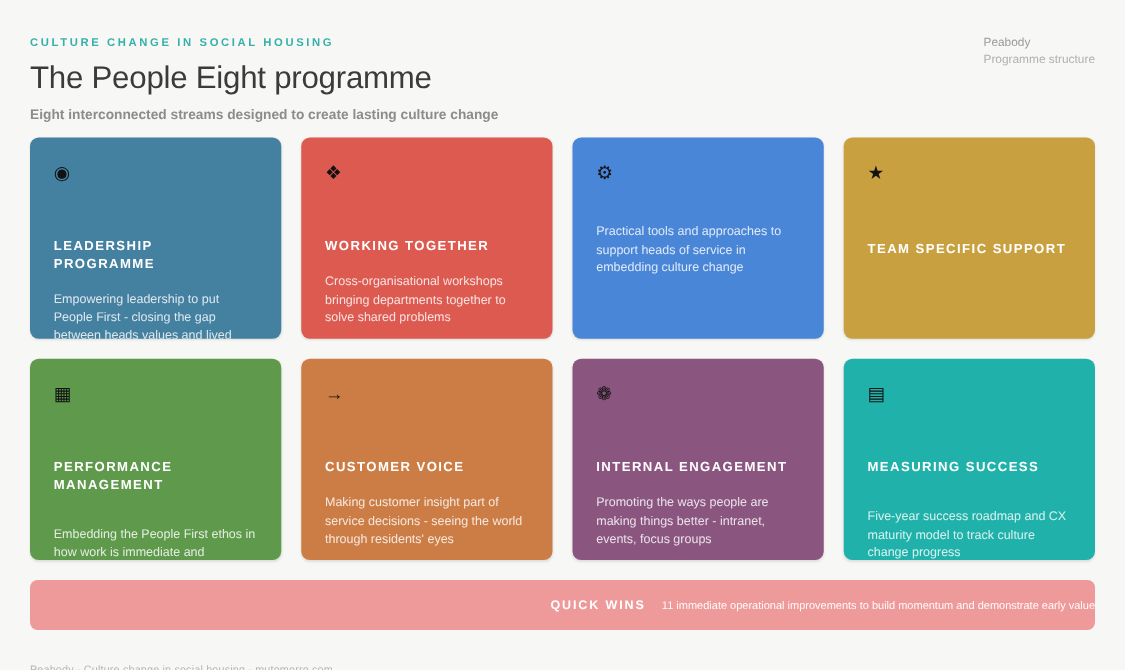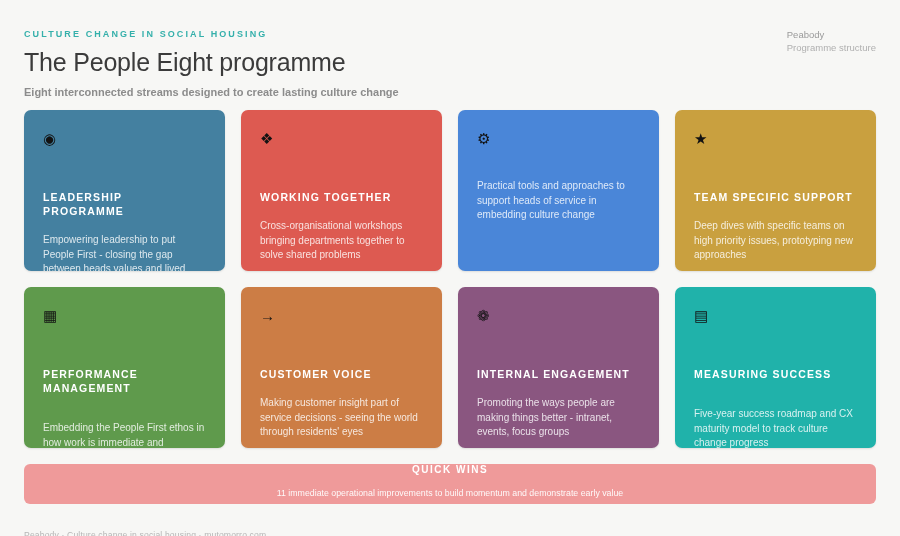--- a/index.html
+++ b/index.html
@@ -125,23 +125,22 @@
   .card.align-lower .card-desc { margin-top: 26px; }
 
   
   .quickwins {
     margin-top: 16px;
     height: 40px;
     border-radius: 6px;
     background: #ef9a9a;
     display: flex;
     align-items: center;
-    justify-content: flex-start;
+    justify-content: flex-end;
     gap: 13px;
-    flex-direction: column;
   }
 
   .qw-label {
     font-size: 10px;
     font-weight: 700;
     letter-spacing: 1.5px;
     color: #ffffff;
     text-transform: uppercase;
   }
 
@@ -189,21 +188,20 @@
     </div>
 
     <div class="card" style="background: rgb(74, 134, 216);">
       <div class="card-icon">⚙</div>
       <div class="card-desc">Practical tools and approaches to support heads of service in embedding culture change</div>
     </div>
 
     <div class="card" style="background: rgb(201, 160, 63);">
       <div class="card-icon">★</div>
       <div class="card-title">TEAM SPECIFIC SUPPORT</div>
-      <div class="card-desc">Deep dives with specific teams on high priority issues, prototyping new approaches</div>
     </div>
 
     <div class="card align-lower" style="background: rgb(95, 154, 76);">
       <div class="card-icon">▦</div>
       <div class="card-title">PERFORMANCE MANAGEMENT</div>
       <div class="card-desc">Embedding the People First ethos in how work is immediate and recognised</div>
     </div>
 
     <div class="card" style="background: rgb(204, 125, 69);">
       <div class="card-icon">→</div>

